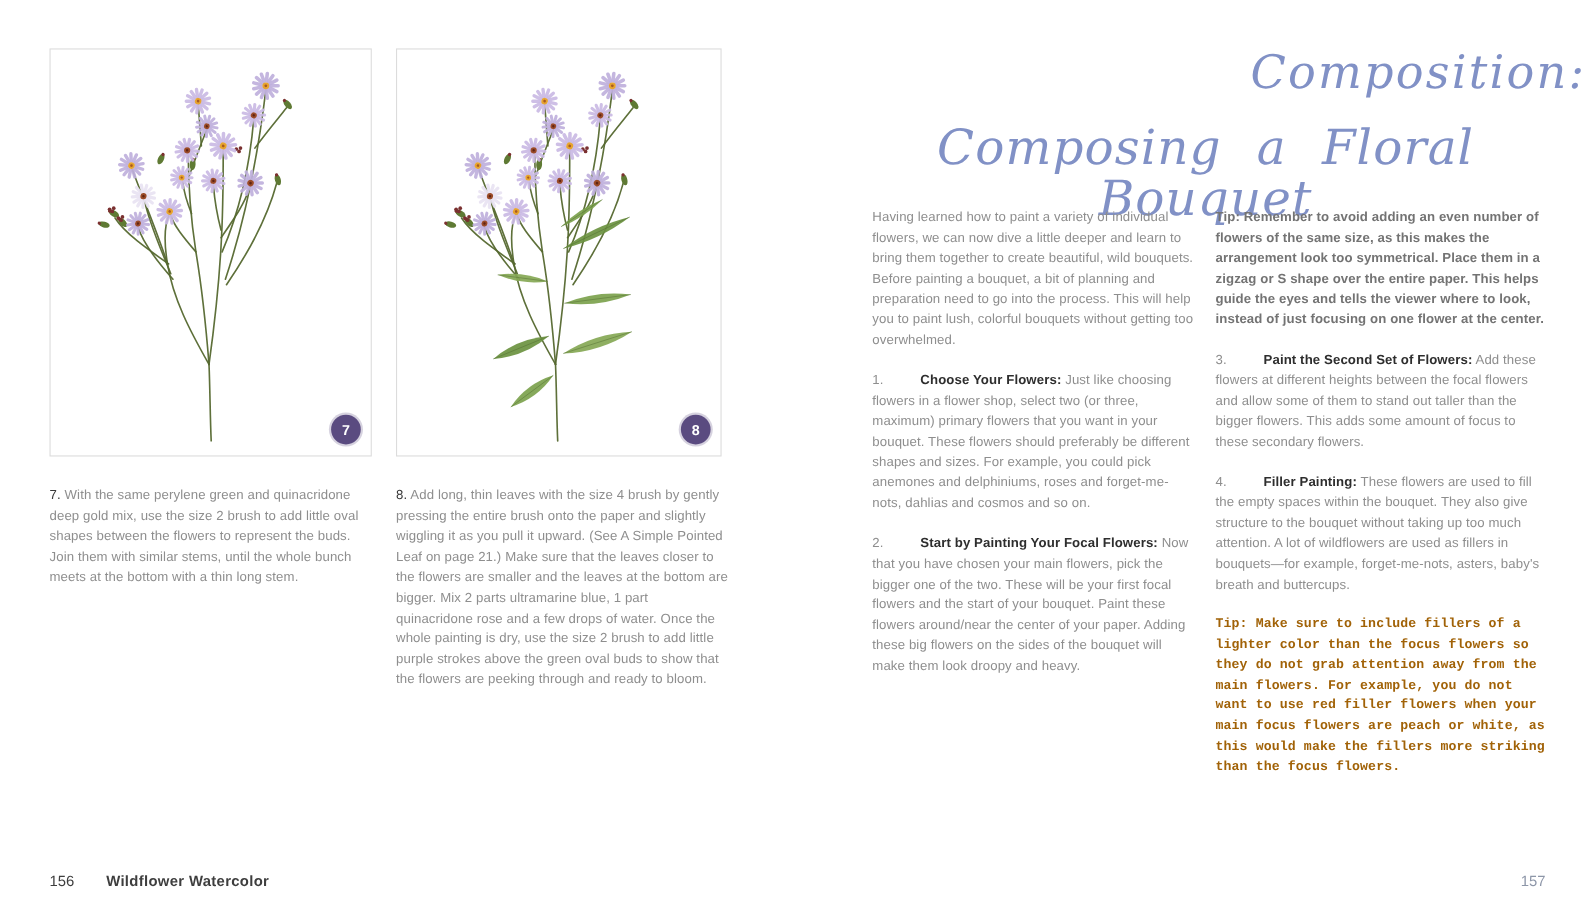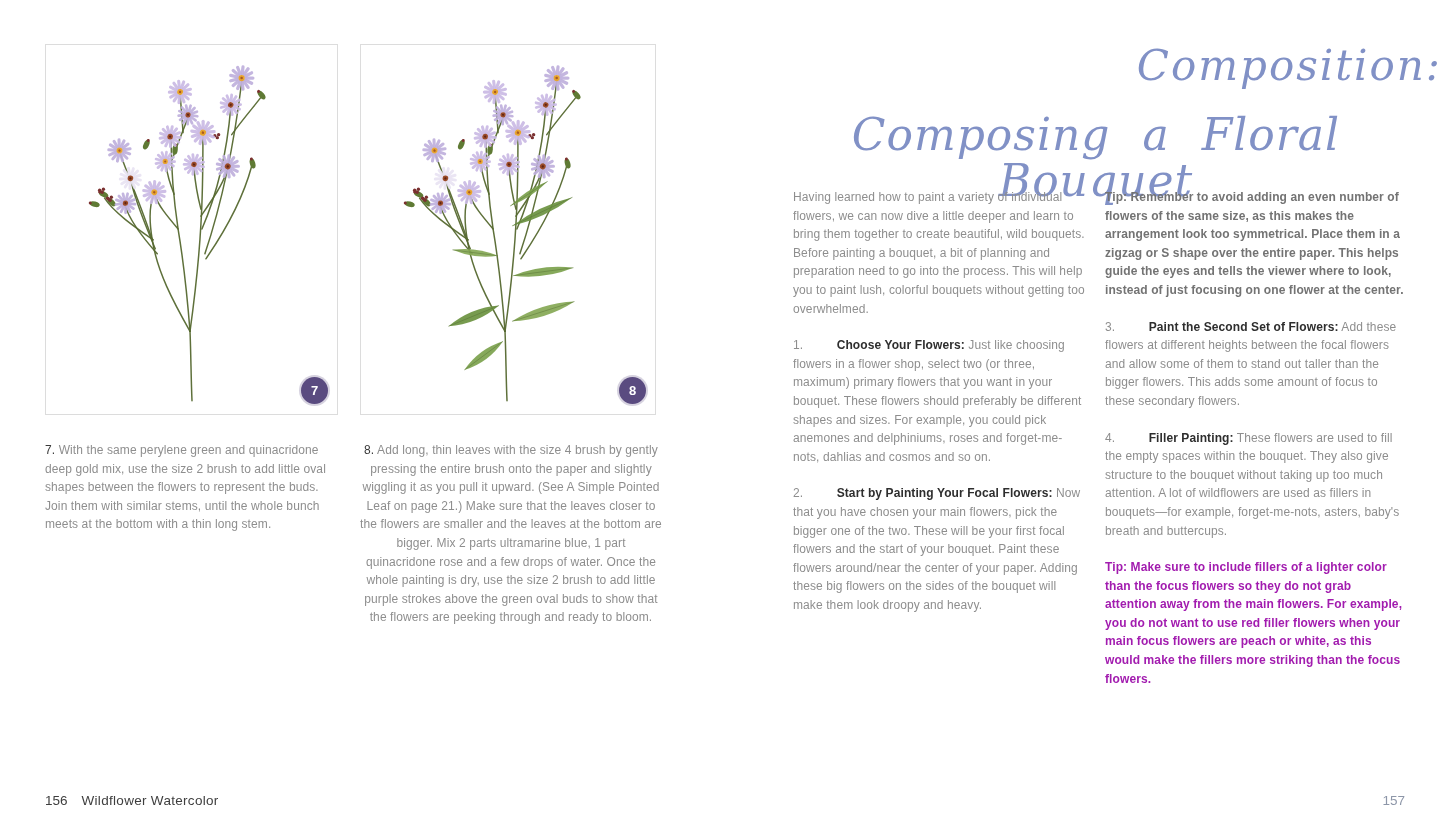--- a/index.html
+++ b/index.html
@@ -27,21 +27,21 @@
     display:flex;align-items:center;justify-content:center;
     box-shadow:0 0 0 2px rgba(90,75,128,0.25);
   }
   
   .caption,.col{
     position:absolute;
     font-size:12px;line-height:18.6px;
     color:#8e8e8e;letter-spacing:0.1px;
   }
   #caption7{left:45px;top:441px;width:296px;}
-  #caption8{left:360px;top:441px;width:302px;text-align:center;}
+  #caption8{left:360px;top:441px;width:302px;}
   .caption .num{color:#3a3a3a;}
   .col p{margin:0 0 18px 0;}
   #col1{left:793px;top:188px;width:293px;}
   #col2{left:1105px;top:188px;width:301px;}
   .num{color:#8e8e8e;}
   .bold-dark{color:#2e2e2e;font-weight:bold;margin-left:30px;}
   .tip{font-weight:bold;}
   
   .script-title{
     position:absolute;left:750px;width:692px;
@@ -50,21 +50,21 @@
     font-style:italic;
     line-height:1.05;
   }
   #title-line1{top:44px;font-size:42px;letter-spacing:2px;}
   #title-line2{top:112px;font-size:44px;word-spacing:17px;letter-spacing:1px;}
   
   .footer-left{
     position:absolute;left:45px;top:793px;
     font-size:13.5px;color:#3e3e3e;
   }
-  .footer-left .book-title{font-weight:normal;margin-left:14px;letter-spacing:0.3px;}
+  .footer-left .book-title{font-weight:bold;margin-left:29px;letter-spacing:0.3px;}
   .footer-right{
     position:absolute;left:1320px;top:793px;width:85px;
     text-align:right;font-size:13.5px;color:#8d96a8;
   }
 </style>
 </head>
 <body>
 
 <div class="spread">
 
@@ -694,18 +694,18 @@
     <p>
       <span class="num">3.</span>
       <span class="bold-dark">Paint the Second Set of Flowers:</span>
       <span>Add these flowers at different heights between the focal flowers and allow some of them to stand out taller than the bigger flowers. This adds some amount of focus to these secondary flowers.</span>
     </p>
     <p>
       <span class="num">4.</span>
       <span class="bold-dark">Filler Painting:</span>
       <span>These flowers are used to fill the empty spaces within the bouquet. They also give structure to the bouquet without taking up too much attention. A lot of wildflowers are used as fillers in bouquets—for example, forget-me-nots, asters, baby's breath and buttercups.</span>
     </p>
-    <p class="tip" style="color: #a21caf;">Tip: Make sure to include fillers of a lighter color than the focus flowers so they do not grab attention away from the main flowers. For example, you do not want to use red filler flowers when your main focus flowers are peach or white, as this would make the fillers more striking than the focus flowers.</p>
+    <p class="tip" style="color: #a16207; font-family: Liberation Mono, monospace;">Tip: Make sure to include fillers of a lighter color than the focus flowers so they do not grab attention away from the main flowers. For example, you do not want to use red filler flowers when your main focus flowers are peach or white, as this would make the fillers more striking than the focus flowers.</p>
   </div>
 
   <div class="footer-right">157</div>
 
 </div>
 
 </body></html>

